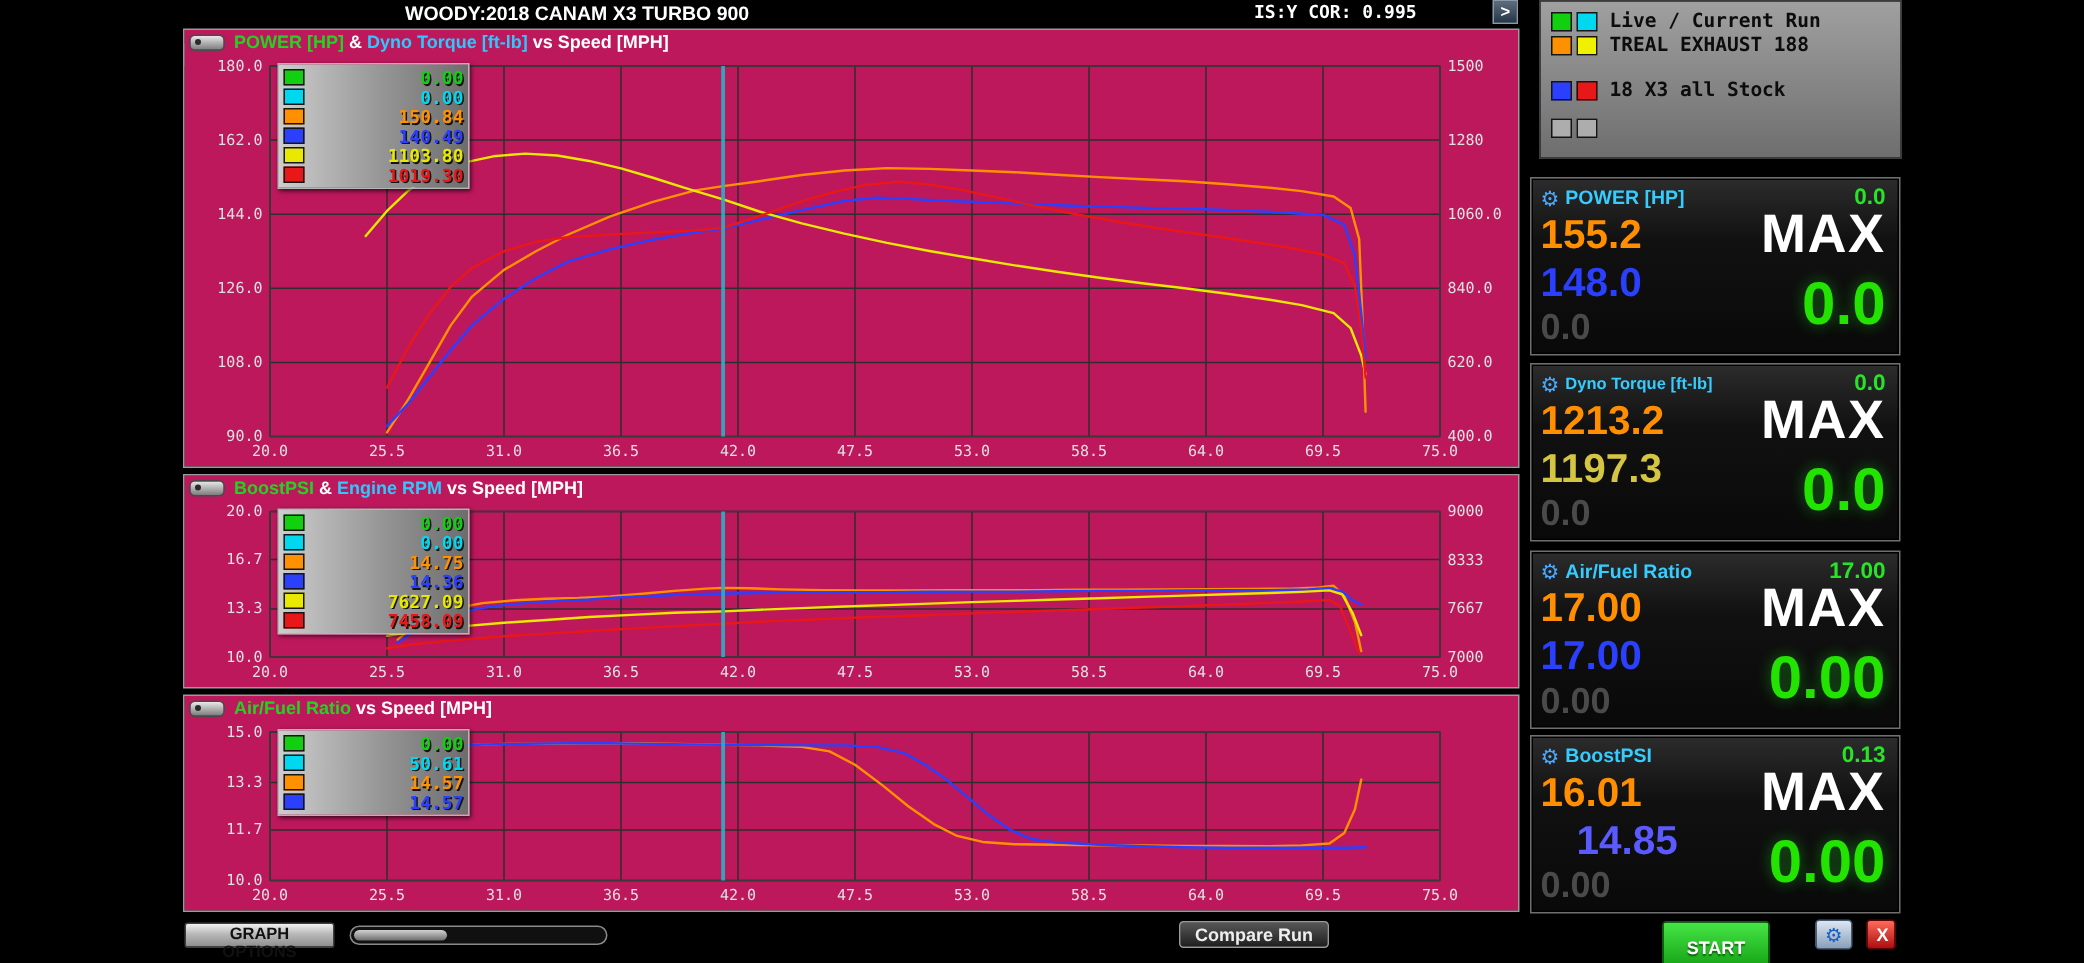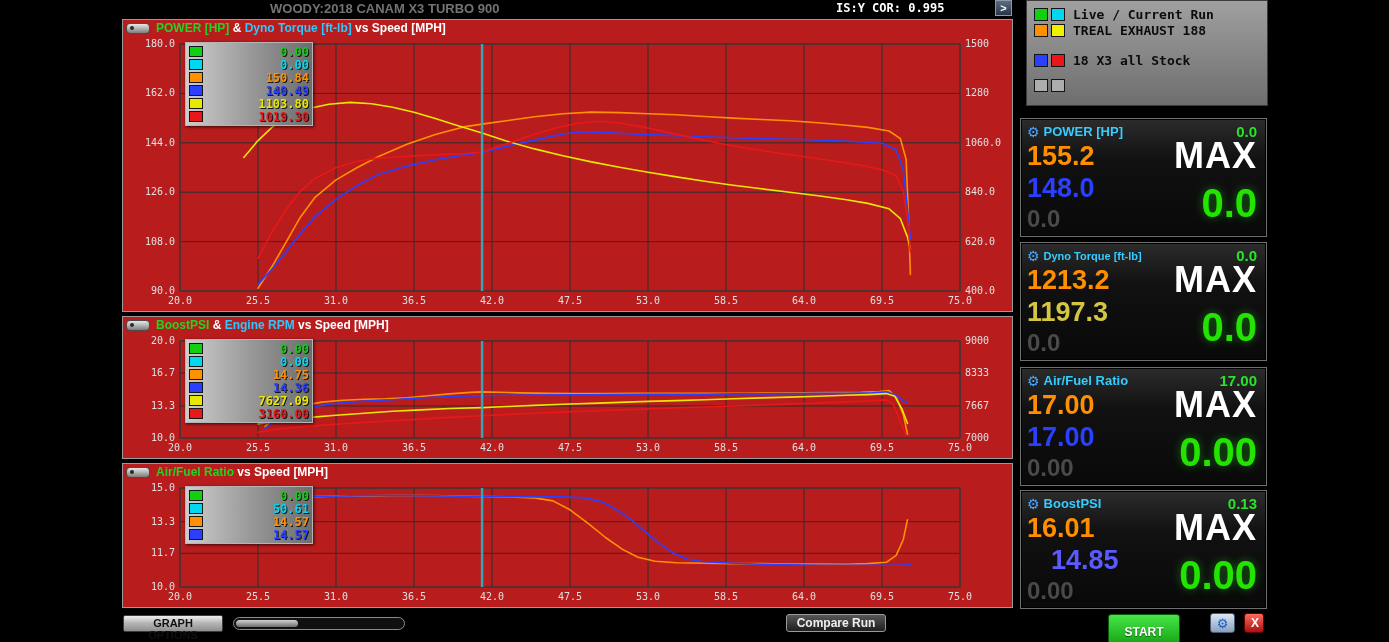--- a/index.html
+++ b/index.html
@@ -3,28 +3,28 @@
 <meta charset="utf-8">
 <style>
   html,body{margin:0;padding:0;}
   body{width:1389px;height:642px;background:#000;position:relative;overflow:hidden;
        font-family:"Liberation Sans",sans-serif;}
 
   
   .hprun-box{position:absolute;left:123px;top:1px;width:142px;height:15px;box-sizing:border-box;
     background:linear-gradient(180deg,#3c3c3c,#141414);border:1px solid #6a6a6a;
     color:#1ee01e;font:bold 13px "Liberation Sans",sans-serif;line-height:13px;padding-left:4px;margin-top:28px;}
-  .main-title{position:absolute;left:270px;top:1px;color:#737373;font:bold 13px "Liberation Sans",sans-serif;}
+  .main-title{position:absolute;left:270px;top:1px;color:#ffffff;font:bold 13px "Liberation Sans",sans-serif;}
   .cor-text{position:absolute;left:836px;top:1px;color:#fff;font:bold 12px "DejaVu Sans Mono",monospace;}
   .expand-btn{position:absolute;left:995px;top:0;width:17px;height:16px;box-sizing:border-box;
     background:linear-gradient(180deg,#5d6d7d,#26364a);border:1px solid #8a9aaa;color:#fff;
     font:bold 11px "Liberation Sans",sans-serif;text-align:center;line-height:14px;}
 
   
-  .chart-panel{position:absolute;left:123px;width:889px;background:#b91c1c;outline:1px solid #9a9a9a;}
+  .chart-panel{position:absolute;left:123px;width:889px;background:#be185d;outline:1px solid #9a9a9a;}
   .chart-titlebar{height:16px;display:flex;align-items:center;gap:6px;padding-left:3px;
     font-weight:bold;font-size:12px;}
   .title-text span{white-space:pre;}
   .collapse-btn{display:inline-block;width:22px;height:9px;border-radius:4px;
     background:linear-gradient(180deg,#e8e8e8,#7d7d7d);border:1px solid #4a4a4a;position:relative;}
   .collapse-btn::after{content:"";position:absolute;left:3px;top:2px;width:4px;height:4px;
     border-radius:50%;background:#2a2a2a;}
   .chart-svg{position:absolute;left:0;top:16px;}
   .chart-svg text{font:10px "DejaVu Sans Mono",monospace;}
   .chart-legend{position:absolute;width:128px;box-sizing:border-box;padding:2px 3px;
@@ -231,21 +231,21 @@
       <div class="lg-row">
         <span class="chip" style="background: rgb(43, 64, 255);"></span>
         <span class="val" style="color: rgb(43, 64, 255);">14.36</span>
       </div>
       <div class="lg-row">
         <span class="chip" style="background: rgb(232, 232, 0);"></span>
         <span class="val" style="color: rgb(232, 232, 0);">7627.09</span>
       </div>
       <div class="lg-row">
         <span class="chip" style="background: rgb(232, 24, 24);"></span>
-        <span class="val" style="color: rgb(232, 24, 24);">3160.00</span>
+        <span class="val" style="color: rgb(232, 24, 24);">7458.09</span>
       </div>
     </div>
   </div>
 <div class="chart-panel" id="chart-2" style="top:464px;height:143px">
   <div class="chart-titlebar">
     <span class="collapse-btn"></span>
     <span class="title-text"><span style="color: rgb(34, 212, 34);">Air/Fuel Ratio</span><span style="color: rgb(255, 255, 255);"> vs Speed [MPH]</span></span>
   </div>
 <svg width="889" height="127" class="chart-svg">
       <line x1="57" y1="8" x2="57" y2="107" stroke="#2e2e2e" stroke-width="1"></line>

